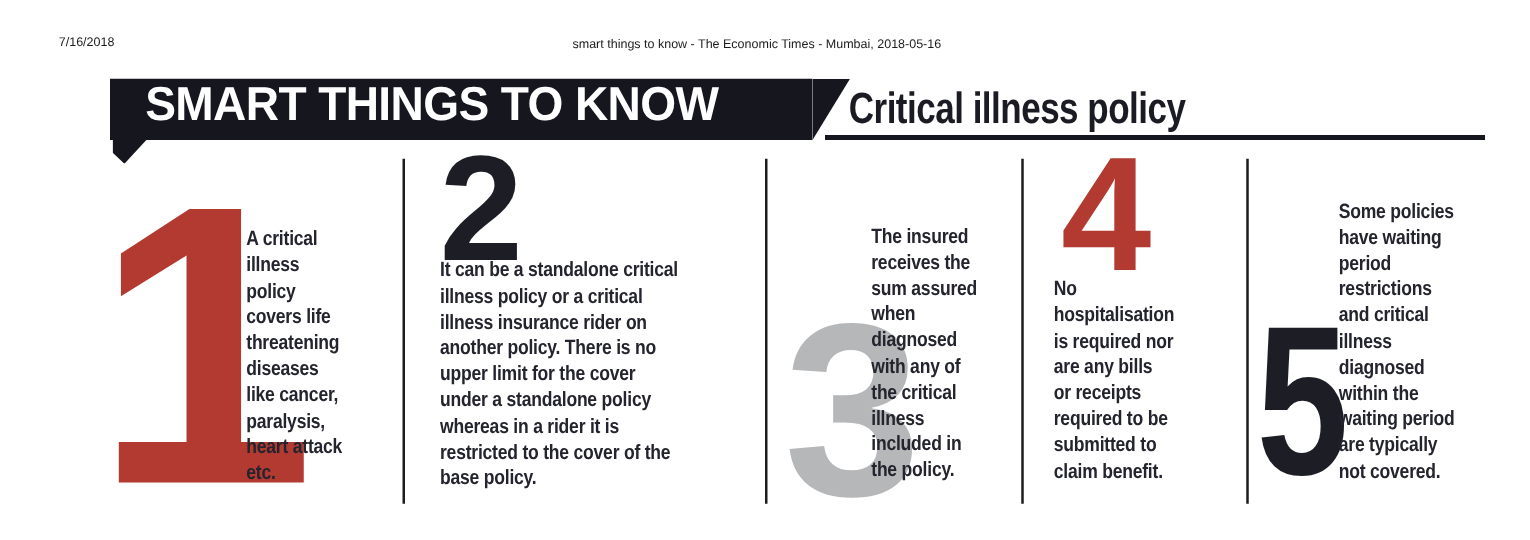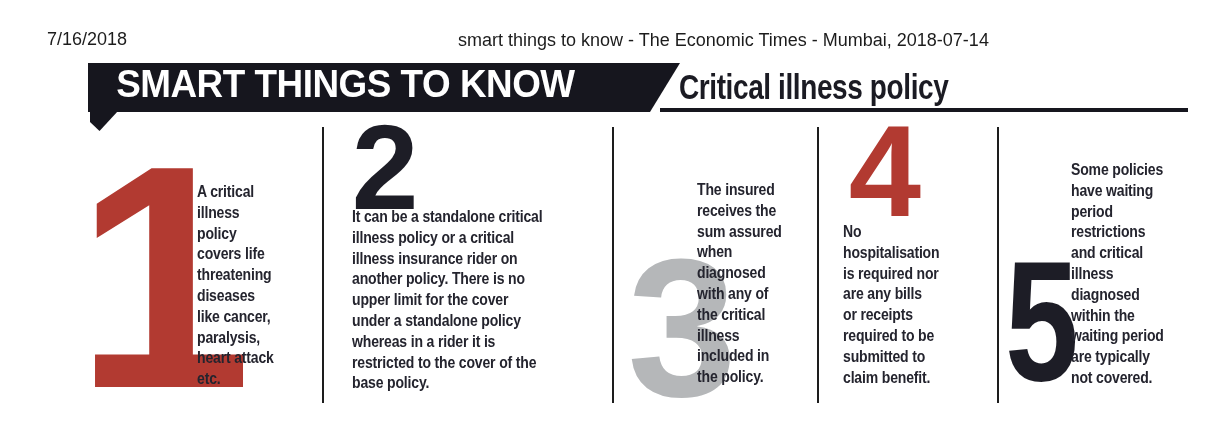--- a/index.html
+++ b/index.html
@@ -1,21 +1,21 @@
 <!DOCTYPE html>
 <html><head>
 <meta charset="utf-8">
 <style>
   html,body{margin:0;padding:0;background:#ffffff;}
   #stage{
     position:relative;width:1224px;height:432px;background:#ffffff;overflow:hidden;
     font-family:"Liberation Sans",sans-serif;color:#23232c;
   }
   
-  .meta{position:absolute;font-size:18px;color:#1c1c1c;white-space:nowrap;}
+  .meta{position:absolute;font-size:10px;color:#1c1c1c;white-space:nowrap;}
   #meta-date{left:47px;top:29px;}
   #meta-title{left:458px;top:30px;}
   
   #banner{position:absolute;left:88px;top:63px;width:562px;height:49px;background:#16161e;
     display:flex;align-items:flex-start;}
   #banner-label{padding-left:29px;font-size:38px;font-weight:bold;color:#ffffff;
     letter-spacing:-0.5px;white-space:nowrap;transform:scaleX(0.97);transform-origin:left center;}
   #banner-notch{position:absolute;left:650px;top:63px;width:30px;height:49px;background:#16161e;
     -webkit-clip-path:polygon(0 0,100% 0,0 100%);clip-path:polygon(0 0,100% 0,0 100%);}
   #banner-tail{position:absolute;left:90px;top:111px;width:28px;height:20px;background:#16161e;
@@ -45,21 +45,21 @@
   #text-3{left:697px;top:179px;}
   #text-4{left:843px;top:221px;}
   #text-5{left:1071px;top:159px;}
 </style>
 </head>
 <body>
 
 <div id="stage">
 
   <div id="meta-date" class="meta">7/16/2018</div>
-  <div id="meta-title" class="meta">smart things to know - The Economic Times - Mumbai, 2018-07-14</div>
+  <div id="meta-title" class="meta">smart things to know - The Economic Times - Mumbai, 2018-05-16</div>
 
   <div id="banner">
     <div id="banner-label">SMART THINGS TO KNOW</div>
   </div>
   <div id="banner-notch"></div>
   <div id="banner-tail"></div>
   <div id="banner-rule"></div>
   <div id="banner-subtitle">Critical illness policy</div>
 
   <div id="div-1" class="divider"></div>

